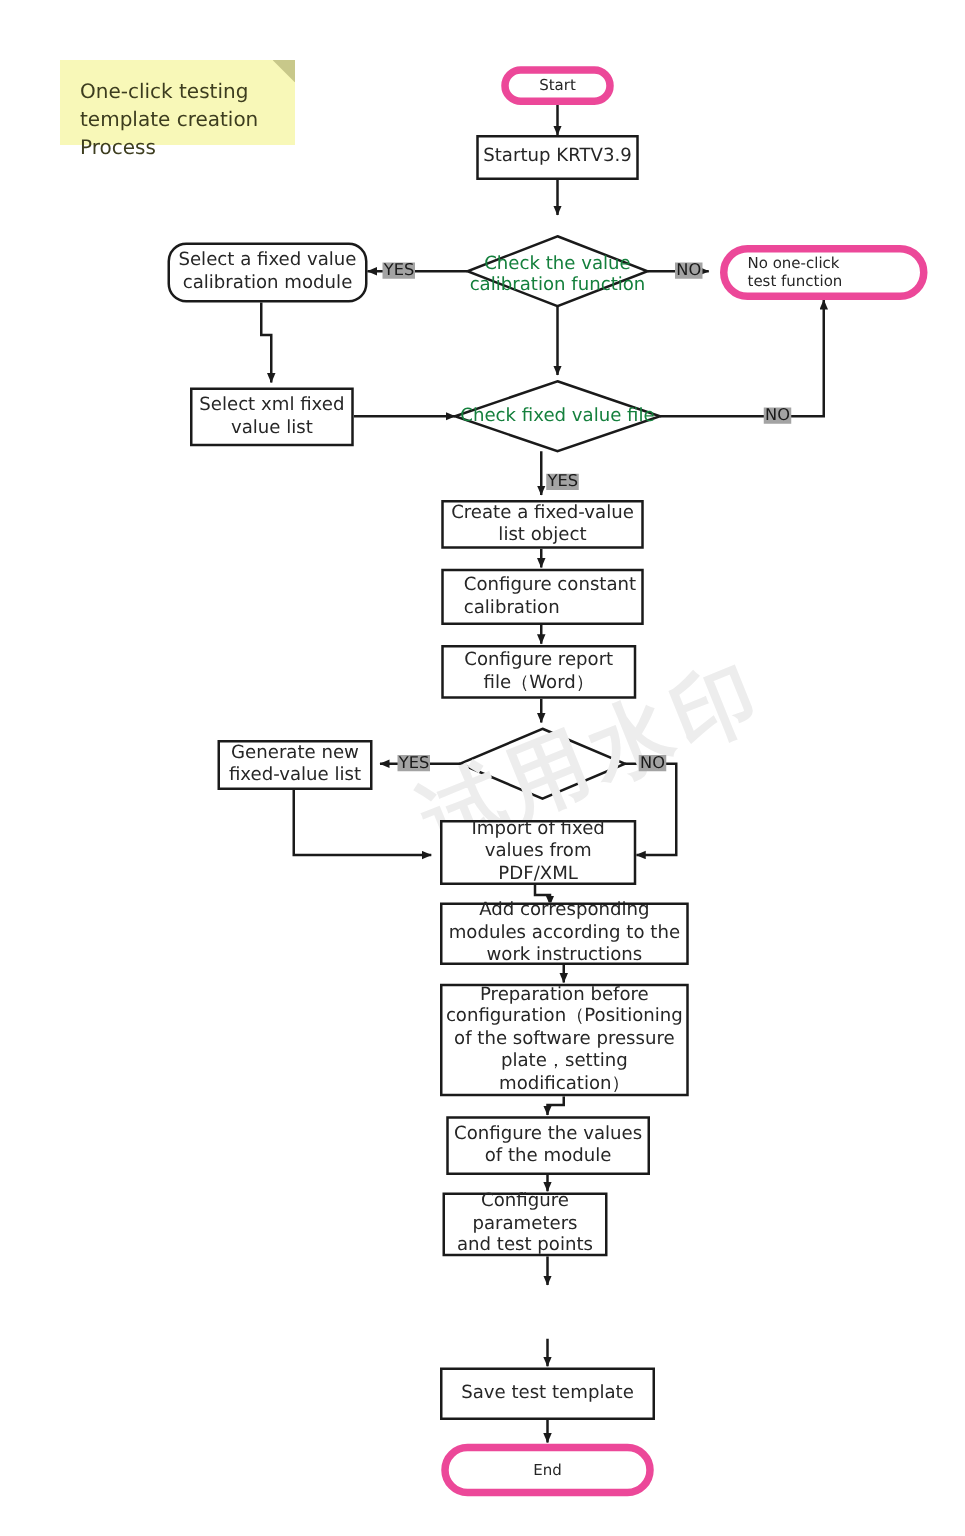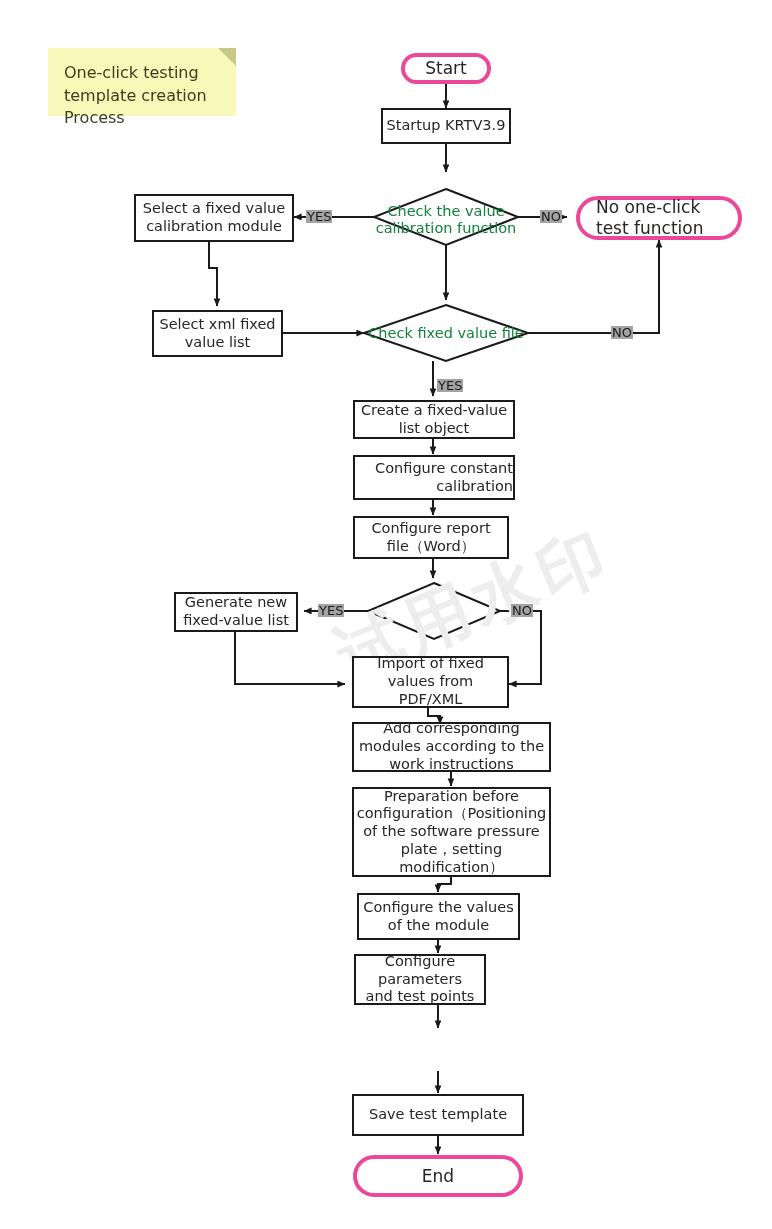--- a/index.html
+++ b/index.html
@@ -34,23 +34,23 @@
     color: #262626;
     background: #ffffff;
     z-index: 3;
   }
   .proc {
     border: 2px solid #1a1a1a;
     font-size: 14.5px;
     line-height: 1.22;
   }
   .term {
-    border: 4px solid #ec4899;
+    border: 6px solid #ec4899;
     border-radius: 22px;
-    font-size: 17px;
+    font-size: 12px;
     line-height: 1.22;
   }
   .term-left {
     justify-content: flex-start;
     text-align: left;
     padding-left: 16px;
   }
   .decision-label {
     position: absolute;
     display: flex;
@@ -187,21 +187,21 @@
     <span>Startup KRTV3.9</span>
   </div>
 
   <div class="decision-label" style="left:356px; top:196px; width:180px; height:42px;">
     <div>
       <div>Check the value</div>
       <div>calibration function</div>
     </div>
   </div>
 
-  <div class="node proc" style="left:134px; top:194px; width:160px; height:48px;">
+  <div class="node proc" style="left:134px; top:194px; width:160px; height:48px;border-radius:15px;">
     <div>
       <div>Select a fixed value</div>
       <div>calibration module</div>
     </div>
   </div>
 
   <div class="node term term-left" style="left:576px; top:196px; width:166px; height:44px;">
     <div>
       <div>No one-click</div>
       <div>test function</div>
@@ -220,21 +220,21 @@
   </div>
 
   <div class="node proc" style="left:353px; top:400px; width:162px; height:39px;">
     <div>
       <div>Create a fixed-value</div>
       <div>list object</div>
     </div>
   </div>
 
   <div class="node proc" style="left:353px; top:455px; width:162px; height:45px;">
-    <div style="width:100%; text-align:right; padding-left:1px; box-sizing:border-box;">
+    <div style="width:100%; text-align:left; padding-left:16px; box-sizing:border-box;">
       <div>Configure constant</div>
       <div>calibration</div>
     </div>
   </div>
 
   <div class="node proc" style="left:353px; top:516px; width:156px; height:43px;">
     <div>
       <div>Configure report</div>
       <div>file（Word）</div>
     </div>

